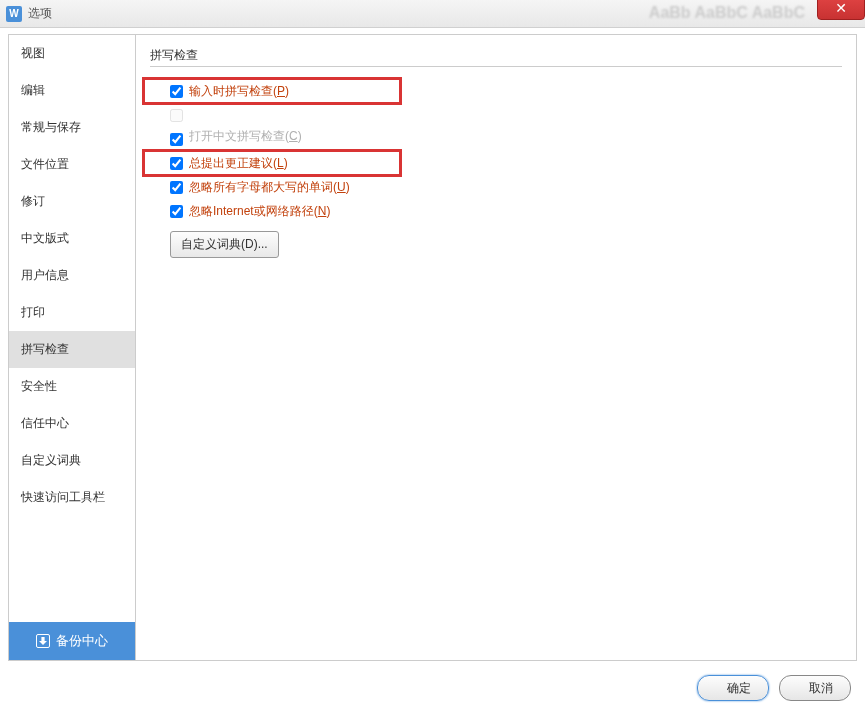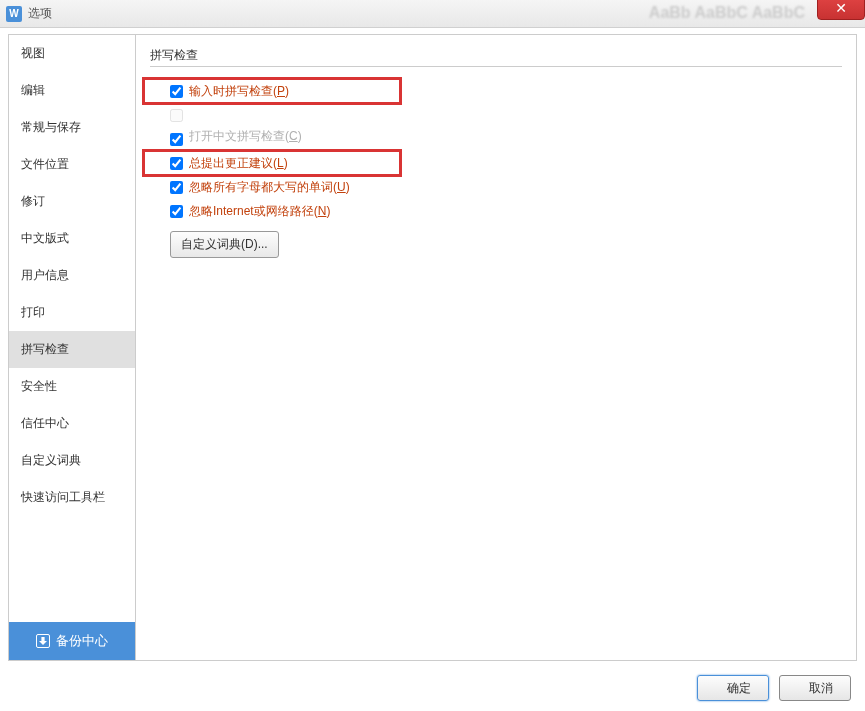--- a/index.html
+++ b/index.html
@@ -167,21 +167,21 @@
     bottom: 10px;
     right: 14px;
     display: flex;
     gap: 10px;
   }
   .dlg-btn {
     width: 72px;
     height: 26px;
     border: 1px solid #888;
     background: linear-gradient(to bottom, #fdfdfd, #e6e6e6);
-    border-radius: 3px;
+    border-radius: 12px;
     cursor: pointer;
     font-size: 12px;
     color: #333;
     padding-left: 12px;
   }
   .dlg-btn.primary {
     border: 1px solid #4a90d9;
     box-shadow: 0 0 2px #4a90d9;
   }
   u { text-decoration: underline; }

